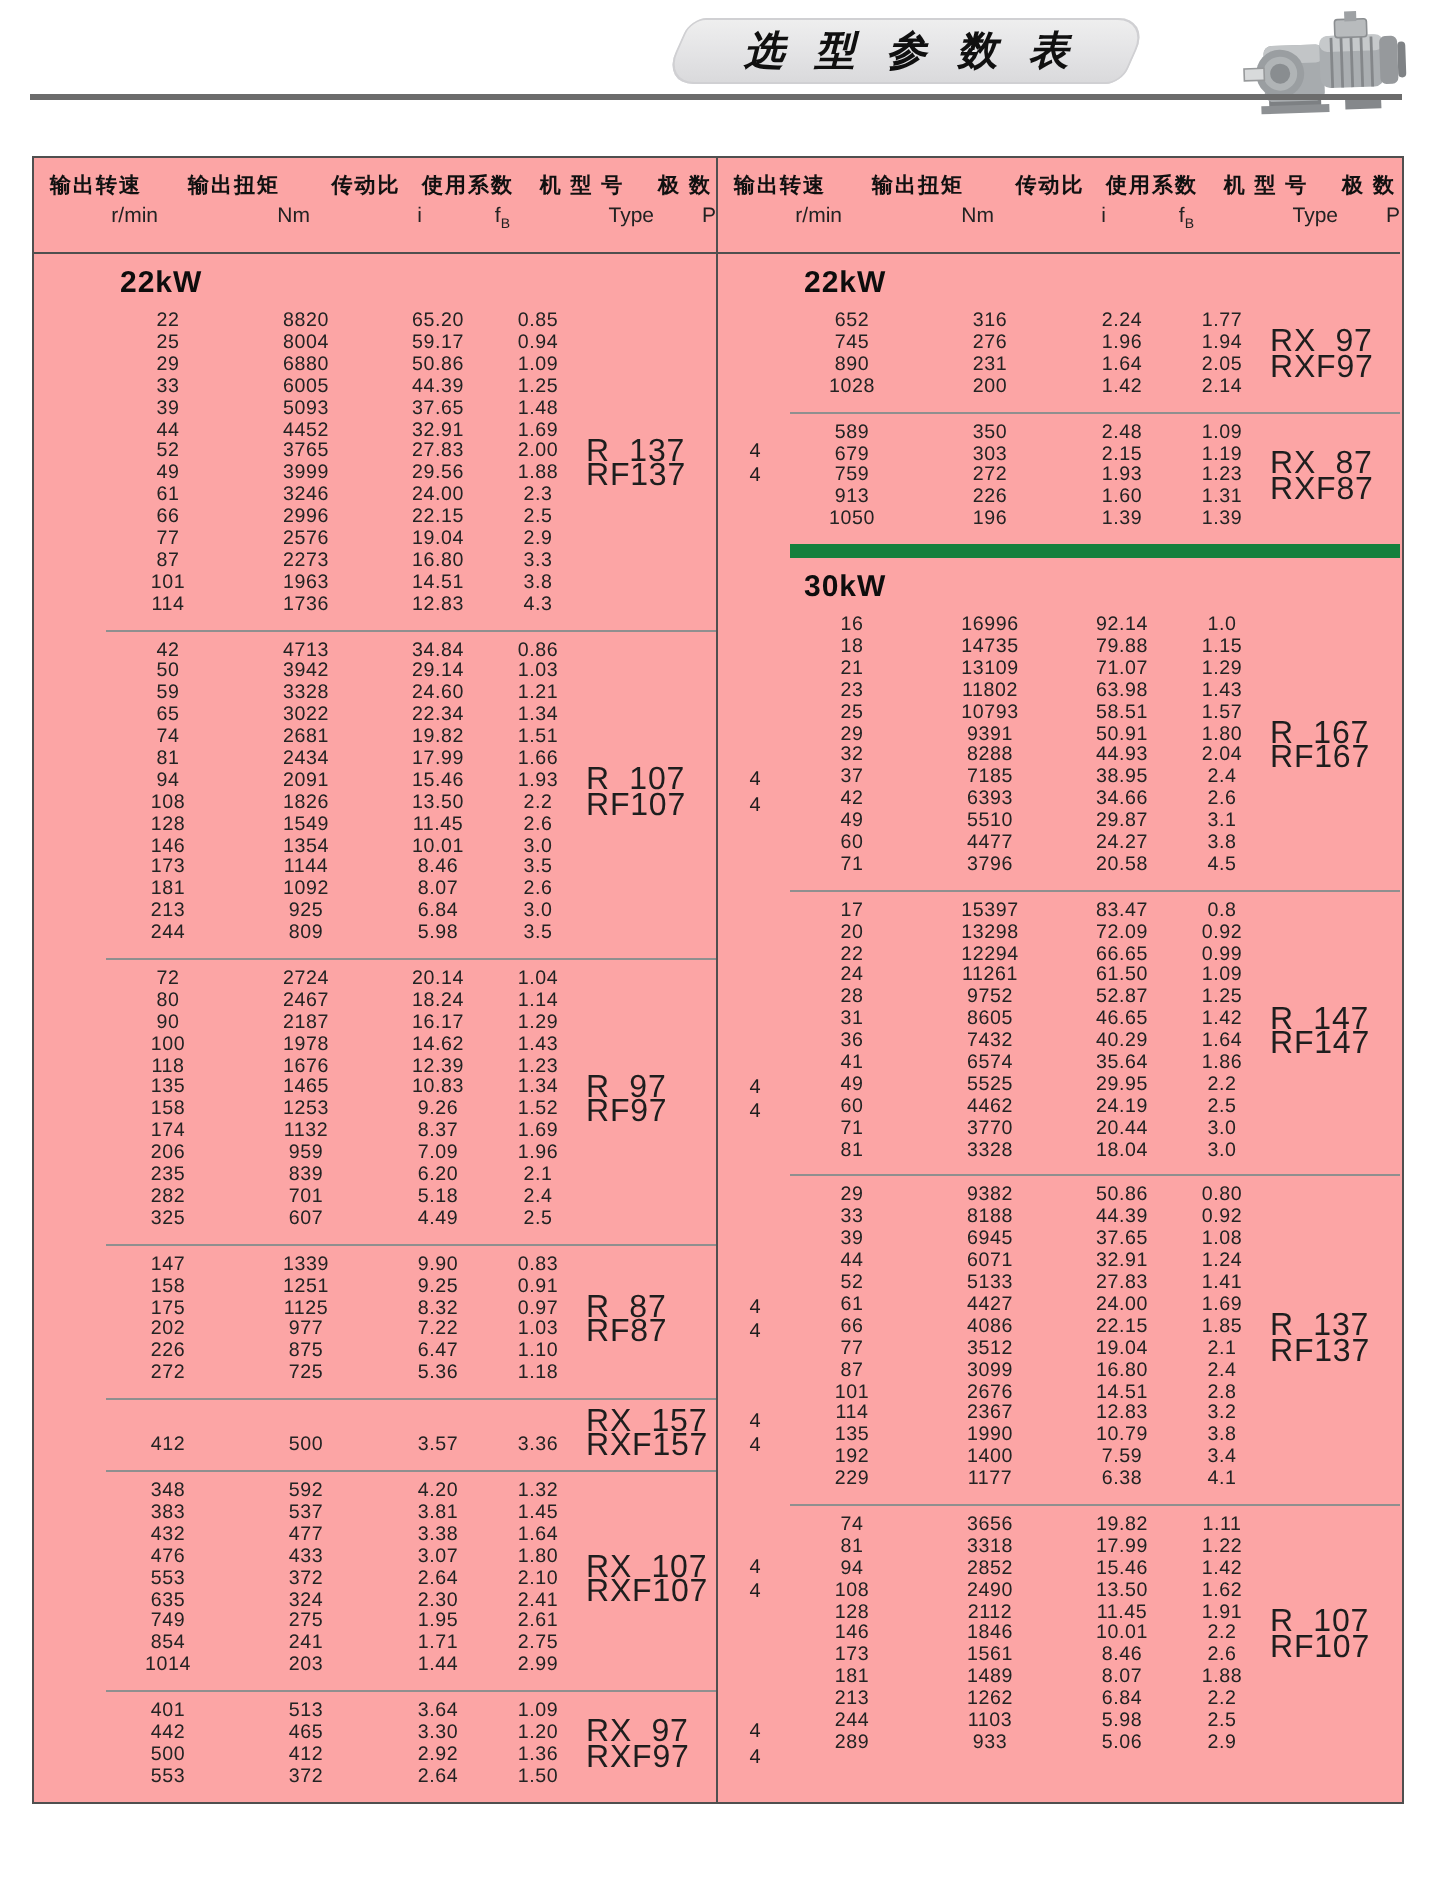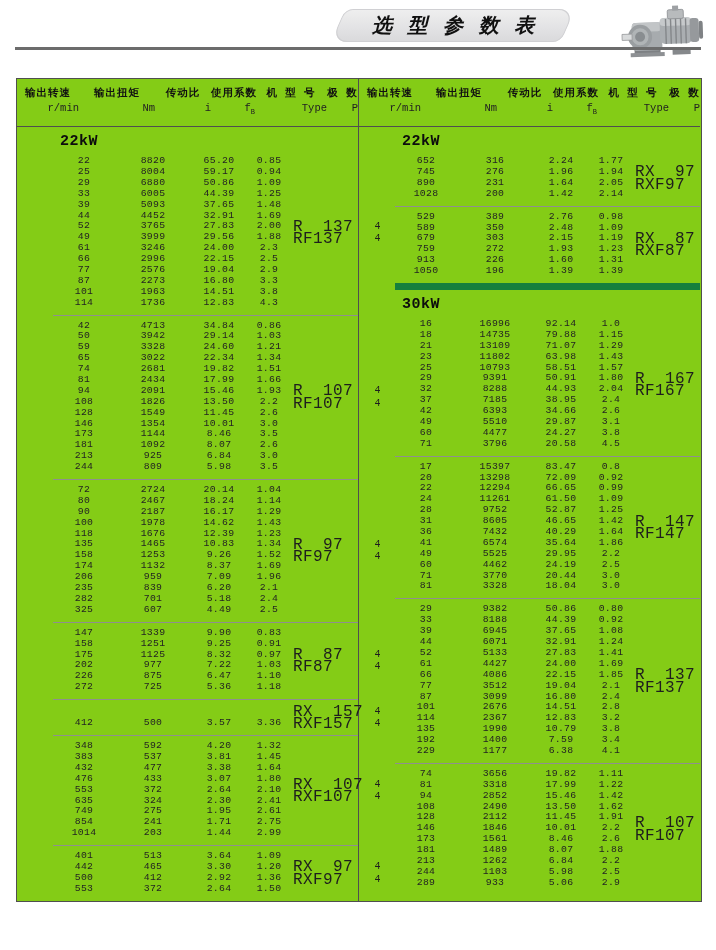--- a/index.html
+++ b/index.html
@@ -22,21 +22,21 @@
     transform:skewX(24deg);
     font-weight:bold;font-style:italic;font-size:20px;letter-spacing:5px;
     color:#101010;white-space:nowrap;padding-left:6px;
   }
   .motor-wrap{position:absolute;left:620px;top:4px;width:88px;height:58px;}
   .top-rule{position:absolute;left:15px;top:47px;width:686px;height:3px;background:#6c6c6c;}
 
   
   .param-table{
     position:absolute;left:16px;top:78px;width:684px;
-    border:1px solid #4f4f4f;display:flex;align-items:stretch;background:#84cc16;font-family:Liberation Mono, monospace;
+    border:1px solid #4f4f4f;display:flex;align-items:stretch;background:#fca5a5;
   }
   .half{width:341px;display:flex;flex-direction:column;}
   .half-left{border-right:1px solid #4f4f4f;}
   .thead{
     display:grid;grid-template-columns:62px 76px 56px 44px 72px 31px;
     border-bottom:1px solid #4f4f4f;padding:7px 0 6px 0;
   }
   .th{text-align:center;line-height:15px;white-space:nowrap;overflow:visible;}
   .th-cn{font-size:10.5px;font-weight:bold;letter-spacing:1px;color:#111;}
   .th-unit{font-size:10.5px;color:#222;text-align:right;}
@@ -646,26 +646,20 @@
                 <span class="model-pole">4</span>
               </div>
               <div class="model-line">
                 <span class="model-type">RXF97</span>
                 <span class="model-pole">4</span>
               </div>
             </div>
           </div>
           <div class="block block-sep">
             <div class="row">
-              <div class="cell">529</div>
-              <div class="cell">389</div>
-              <div class="cell">2.76</div>
-              <div class="cell">0.98</div>
-            </div>
-            <div class="row">
               <div class="cell">589</div>
               <div class="cell">350</div>
               <div class="cell">2.48</div>
               <div class="cell">1.09</div>
             </div>
             <div class="row">
               <div class="cell">679</div>
               <div class="cell">303</div>
               <div class="cell">2.15</div>
               <div class="cell">1.19</div>

